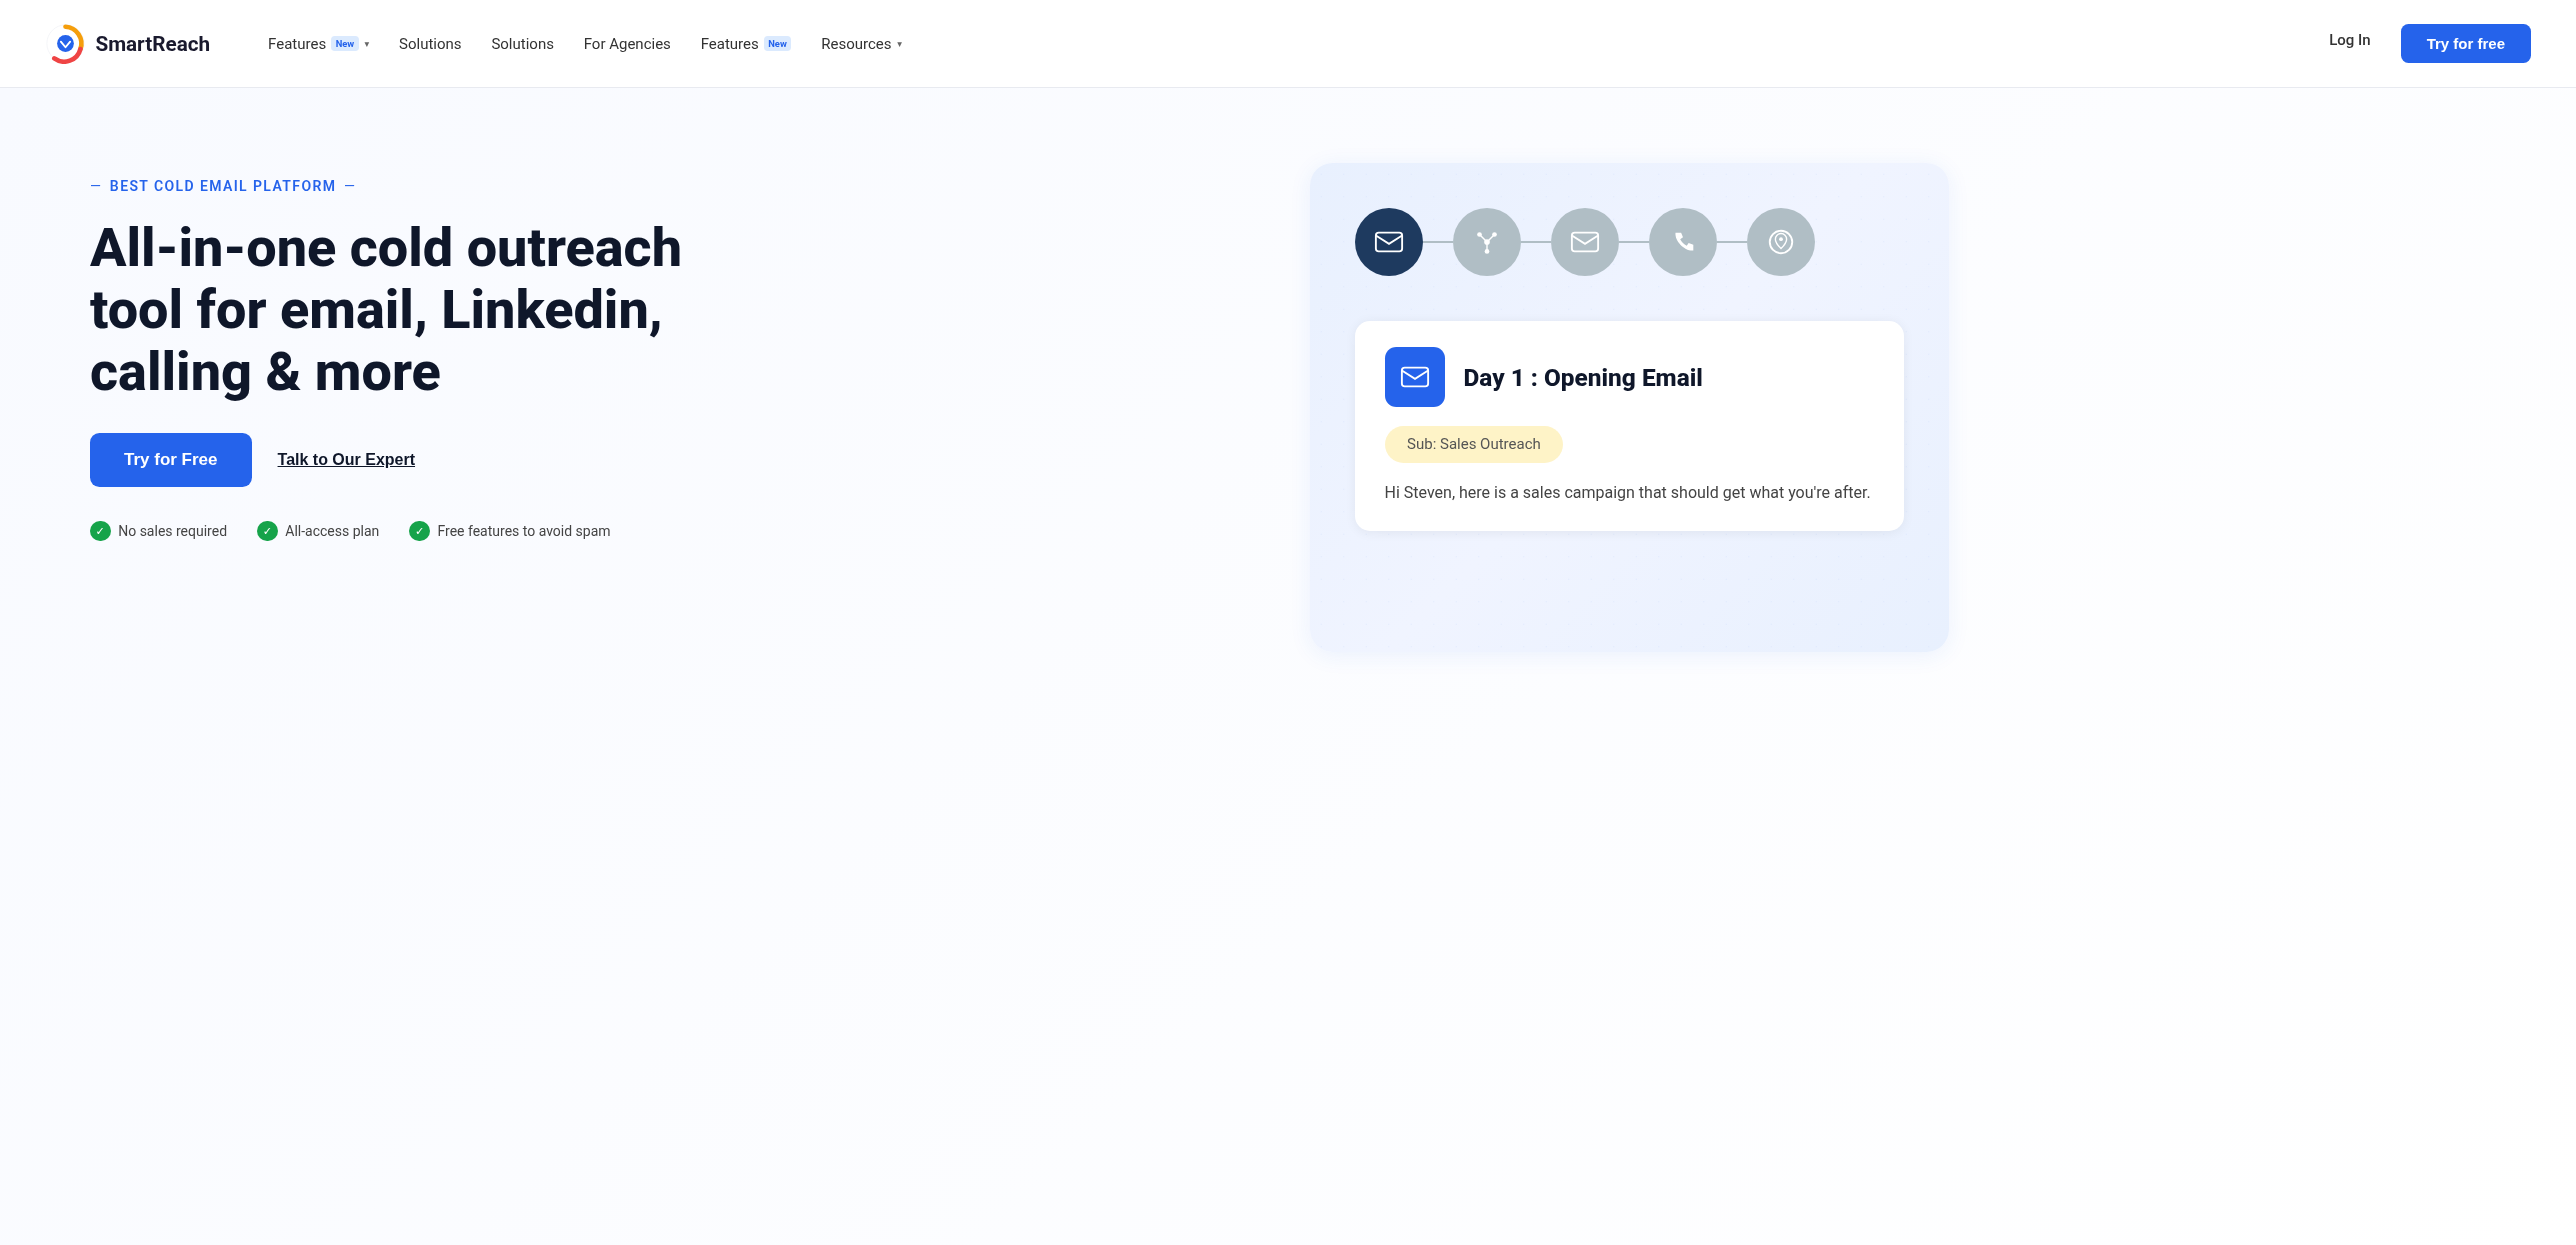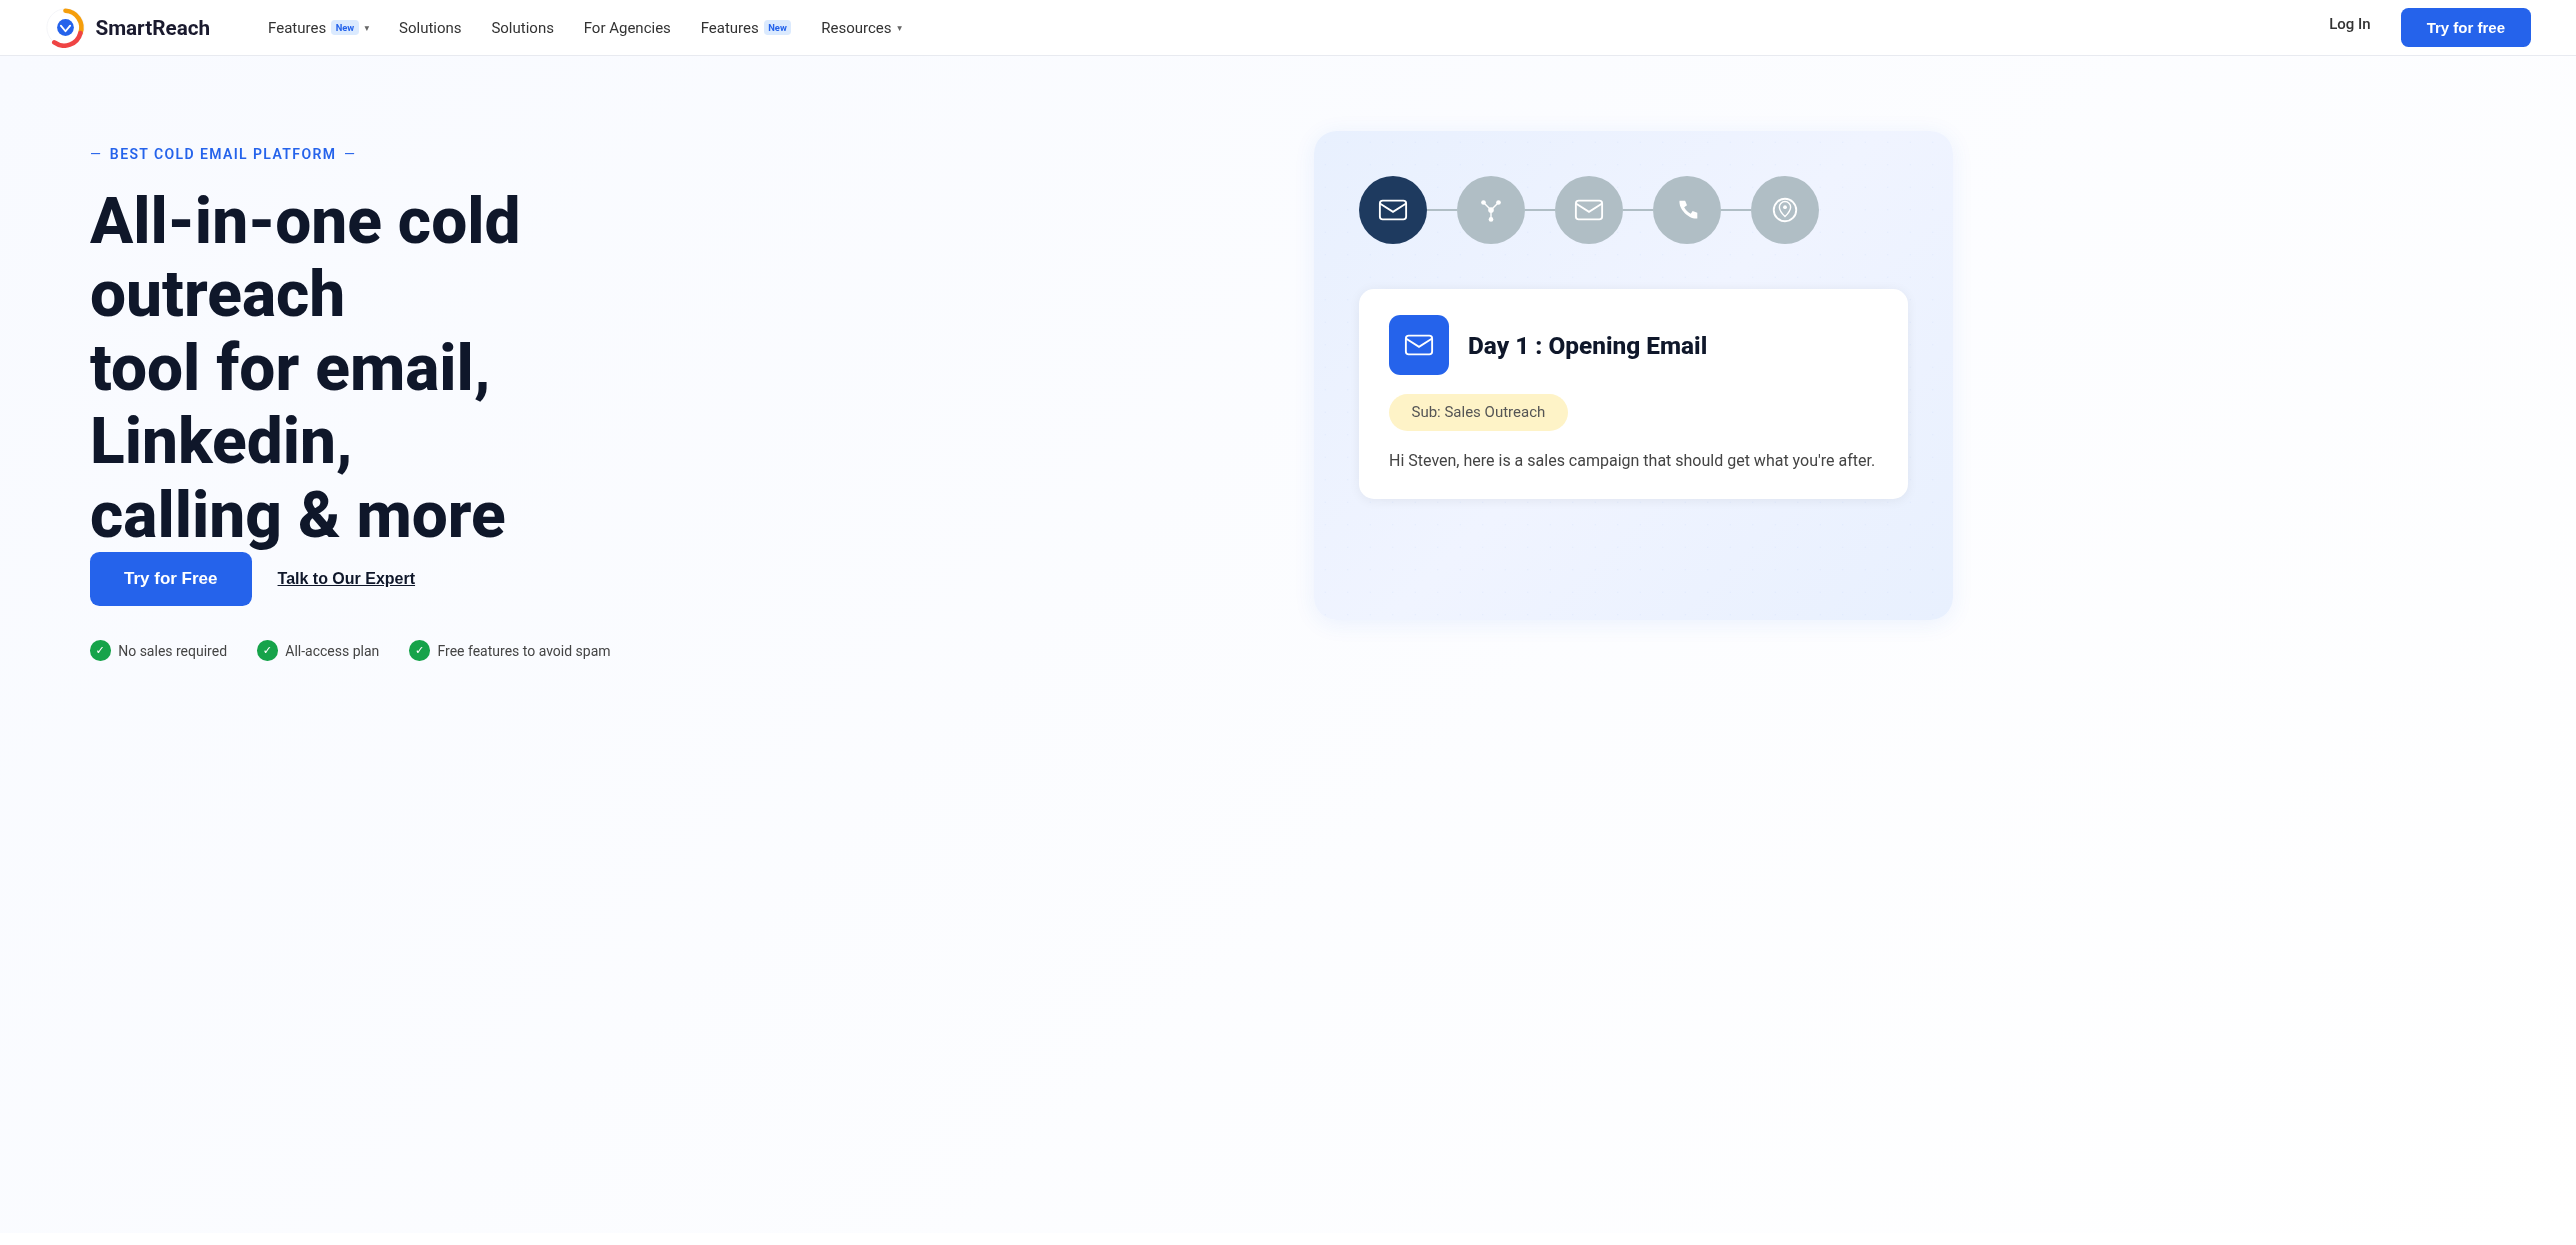--- a/index.html
+++ b/index.html
@@ -3,21 +3,21 @@
   <meta charset="utf-8">
   <style>
     * { margin: 0; padding: 0; box-sizing: border-box; }
     body { font-family: -apple-system, BlinkMacSystemFont, 'Segoe UI', Roboto, sans-serif; background: #fff; overflow-x: hidden; }
 
     
     nav {
       display: flex;
       align-items: center;
       padding: 0 45px;
-      height: 56px;
+      height: 88px;
       border-bottom: 0.9px solid #e8eaf0;
       background: #fff;
       position: sticky;
       top: 0;
       z-index: 100;
     }
     .nav-logo {
       display: flex;
       align-items: center;
       gap: 9.4px;
@@ -109,24 +109,25 @@
       gap: 7.5px;
       color: #2563eb;
       font-size: 14px;
       font-weight: 600;
       letter-spacing: 1.4px;
       text-transform: uppercase;
       margin-bottom: 22.5px;
     }
     .hero-subtitle .dash { color: #2563eb; font-weight: 400; }
     .hero-title {
-      font-size: 64px;
+      font-size: 54px;
       font-weight: 800;
       color: #0f172a;
       line-height: 1.15;
+      margin-bottom: 30px;
     }
     .hero-desc {
       font-size: 17px;
       color: #555;
       line-height: 1.7;
       margin-bottom: 38px;
       max-width: 545px;
     }
     .hero-buttons {
       display: flex;

